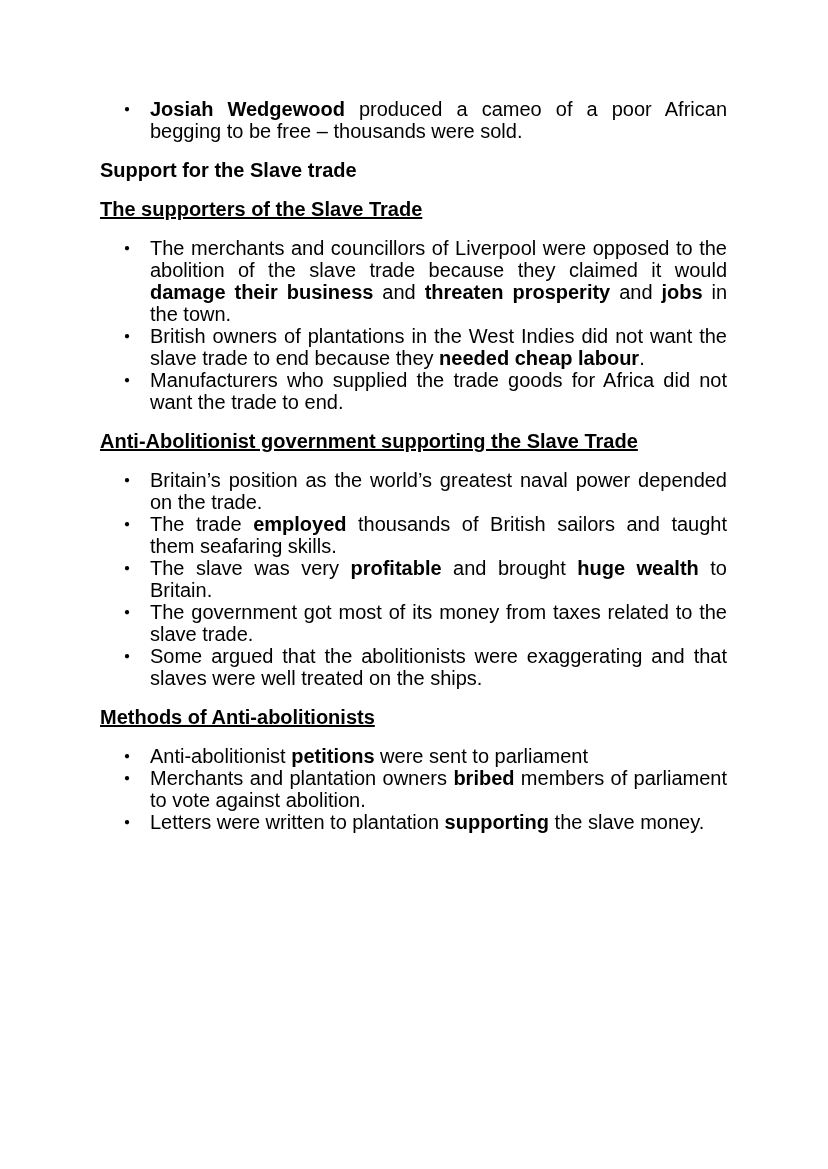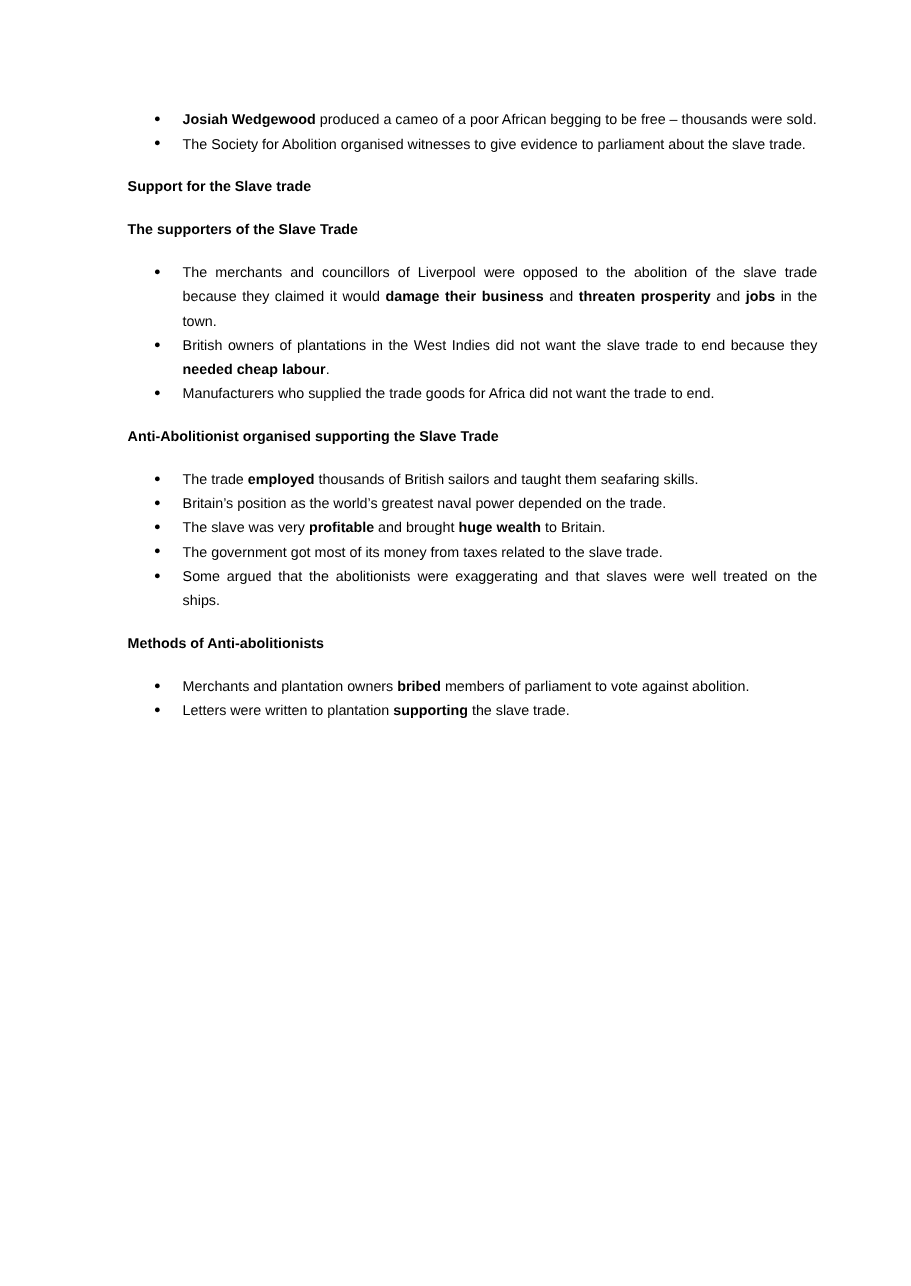--- a/index.html
+++ b/index.html
@@ -1,59 +1,59 @@
 <!DOCTYPE html>
 <html><head>
 <meta charset="utf-8">
 <style>
   html, body { margin: 0; padding: 0; background: #ffffff; }
   body { width: 828px; height: 1169px; position: relative; overflow: hidden;
          font-family: "Liberation Sans", sans-serif; color: #000; }
-  .page { position: absolute; left: 100px; top: 98px; width: 627px; font-size: 13px; line-height: 22px; margin-left: 16px; }
+  .page { position: absolute; left: 100px; top: 98px; width: 627px; font-size: 20px; line-height: 22px; }
   ul { margin: 0; padding: 0; list-style: none; }
   li { position: relative; padding-left: 50px; text-align: justify; }
   li::before { content: "●"; position: absolute; left: 24px; top: 0; font-size: 10px; }
   .heading { font-weight: bold; margin: 0; }
-  .u { }
+  .u { text-decoration: underline; }
   b { font-weight: bold; }
   .sec-gap { height: 17px; }
   .h-gap { height: 17px; }
   .list-gap { height: 17px; }
 </style>
 </head>
 <body>
 
 <div class="page">
   <ul>
       <li><b>Josiah Wedgewood</b><span> produced a cameo of a poor African begging to be free – thousands were sold.</span></li>
-      <li><span>The Society for Abolition organised witnesses to give evidence to parliament about the slave trade.</span></li>
     </ul>
   <div class="sec-gap"></div>
   <p class="heading">Support for the Slave trade</p>
   <div class="h-gap"></div>
 
   <p class="heading u">The supporters of the Slave Trade</p>
   <div class="h-gap"></div>
   <ul>
       <li><span>The merchants and councillors of Liverpool were opposed to the abolition of the slave trade because they claimed it would </span><b>damage their business</b><span> and </span><b>threaten prosperity</b><span> and </span><b>jobs</b><span> in the town.</span></li>
       <li><span>British owners of plantations in the West Indies did not want the slave trade to end because they </span><b>needed cheap labour</b><span>.</span></li>
       <li><span>Manufacturers who supplied the trade goods for Africa did not want the trade to end.</span></li>
     </ul>
   <div class="list-gap"></div>
 
-  <p class="heading u">Anti-Abolitionist organised supporting the Slave Trade</p>
+  <p class="heading u">Anti-Abolitionist government supporting the Slave Trade</p>
   <div class="h-gap"></div>
   <ul>
+      <li><span>Britain’s position as the world’s greatest naval power depended on the trade.</span></li>
       <li><span>The trade </span><b>employed</b><span> thousands of British sailors and taught them seafaring skills.</span></li>
-      <li><span>Britain’s position as the world’s greatest naval power depended on the trade.</span></li>
       <li><span>The slave was very </span><b>profitable</b><span> and brought </span><b>huge wealth</b><span> to Britain.</span></li>
       <li><span>The government got most of its money from taxes related to the slave trade.</span></li>
       <li><span>Some argued that the abolitionists were exaggerating and that slaves were well treated on the ships.</span></li>
     </ul>
   <div class="list-gap"></div>
 
   <p class="heading u">Methods of Anti-abolitionists</p>
   <div class="h-gap"></div>
   <ul>
+      <li><span>Anti-abolitionist </span><b>petitions</b><span> were sent to parliament</span></li>
       <li><span>Merchants and plantation owners </span><b>bribed</b><span> members of parliament to vote against abolition.</span></li>
-      <li><span>Letters were written to plantation </span><b>supporting</b><span> the slave trade.</span></li>
+      <li><span>Letters were written to plantation </span><b>supporting</b><span> the slave money.</span></li>
     </ul>
 </div>
 
 </body></html>

